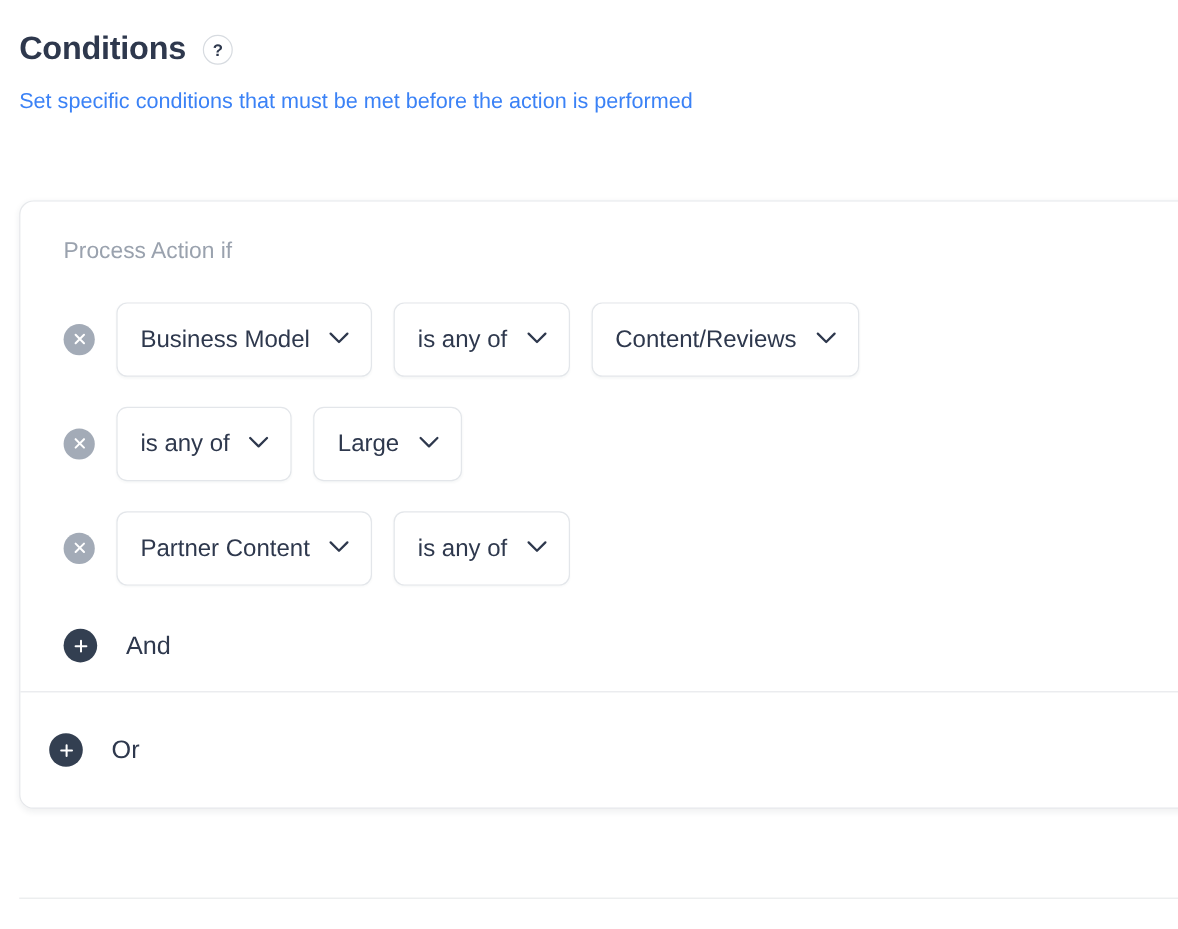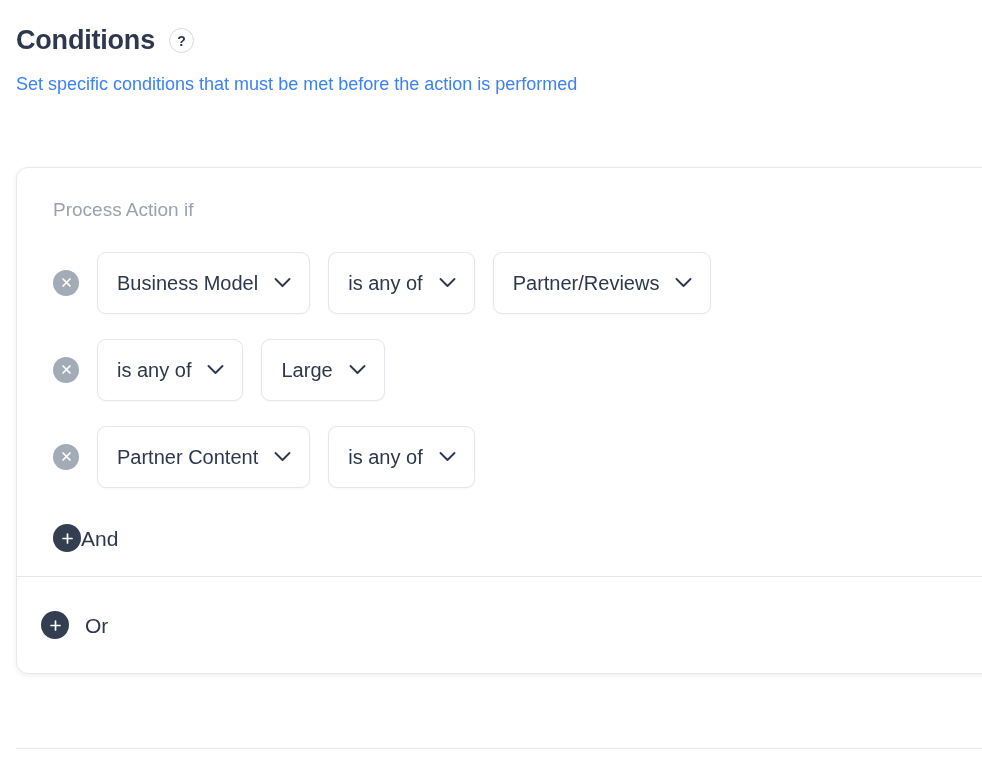--- a/index.html
+++ b/index.html
@@ -24,21 +24,21 @@
 
   
   .header {
     position: absolute;
     left: 16px;
     top: 26px;
     width: 940px;
   }
   .title-row {
     display: flex;
-    align-items: flex-start;
+    align-items: center;
     gap: 14px;
   }
   .page-title {
     font-size: 27px;
     font-weight: 700;
     color: #2e384d;
     letter-spacing: -0.2px;
     line-height: 1.1;
     margin: 0;
   }
@@ -146,21 +146,21 @@
   
   .add-and-wrap {
     padding: 0 0 0 36px;
     height: 76px;
     display: flex;
     align-items: center;
   }
   .add-btn {
     display: inline-flex;
     align-items: center;
-    gap: 0;
+    gap: 24px;
     background: none;
     border: none;
     padding: 0;
     cursor: pointer;
   }
   .plus-circle {
     width: 28px;
     height: 28px;
     min-width: 28px;
     border-radius: 50%;
@@ -182,21 +182,21 @@
     background: #e6e8eb;
     width: 100%;
   }
 
   .or-section {
     height: 96px;
     display: flex;
     align-items: center;
     padding-left: 24px;
   }
-  .or-section .add-label { font-size: 21px; margin-left: 16px; }
+  .or-section .add-label { font-size: 21px; }
 
   
   .bottom-rule {
     position: absolute;
     left: 16px;
     top: 748px;
     width: 966px;
     height: 1px;
     background: #e8eaec;
   }
@@ -242,21 +242,21 @@
           <div class="dropdown">
             <span class="dd-label">is any of</span>
             <span class="chev">
               <svg width="17" height="11" viewBox="0 0 17 11" aria-hidden="true">
                 <path d="M1.5 2 L8.5 9 L15.5 2" stroke="#2e384d" stroke-width="1.9" stroke-linecap="round" stroke-linejoin="round" fill="none"></path>
               </svg>
             </span>
           </div>
 
           <div class="dropdown">
-            <span class="dd-label">Partner/Reviews</span>
+            <span class="dd-label">Content/Reviews</span>
             <span class="chev">
               <svg width="17" height="11" viewBox="0 0 17 11" aria-hidden="true">
                 <path d="M1.5 2 L8.5 9 L15.5 2" stroke="#2e384d" stroke-width="1.9" stroke-linecap="round" stroke-linejoin="round" fill="none"></path>
               </svg>
             </span>
           </div>
         </div>
 
         <div class="condition-row">
           <button class="remove-btn">

